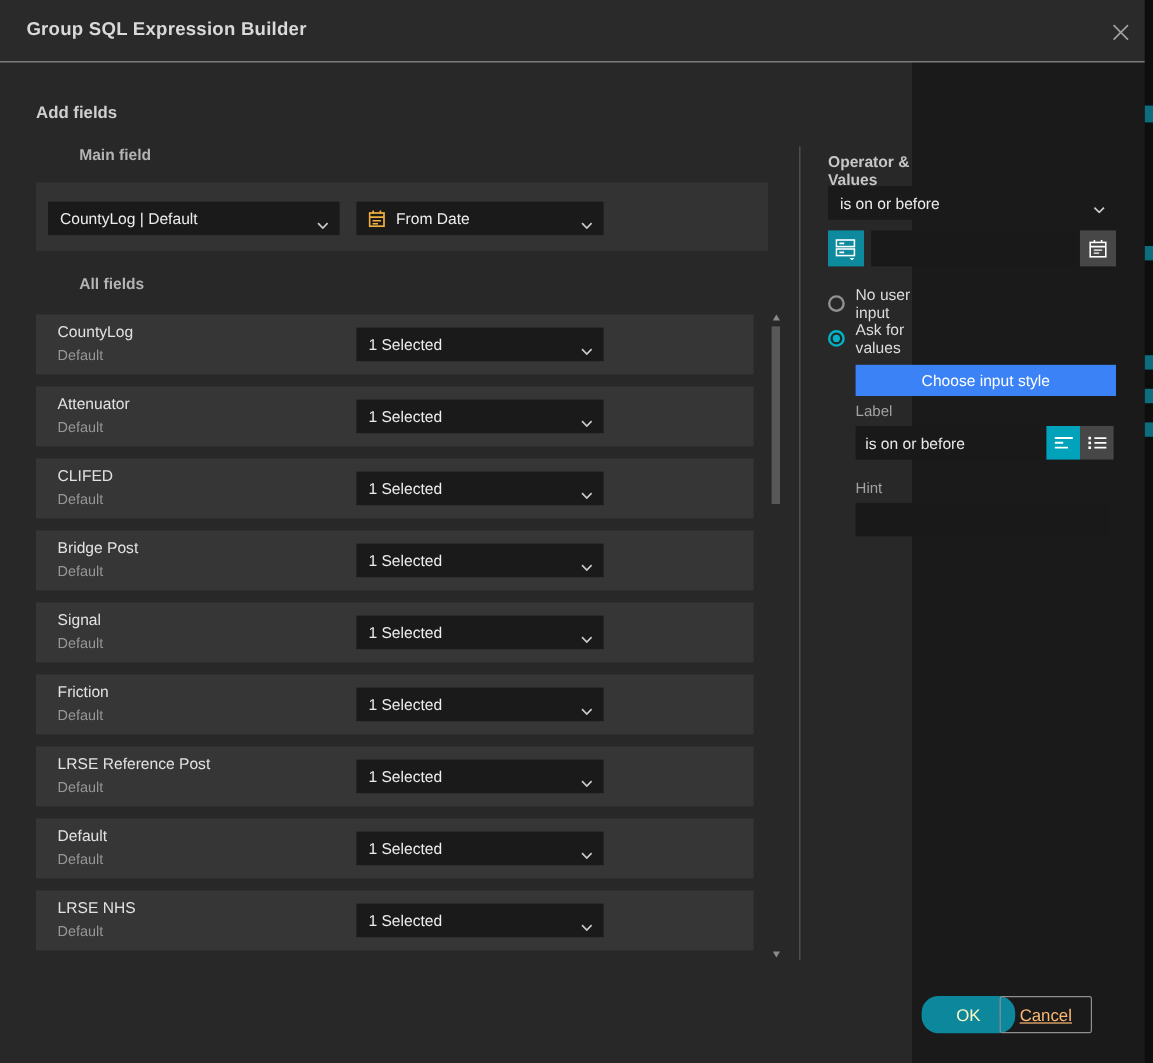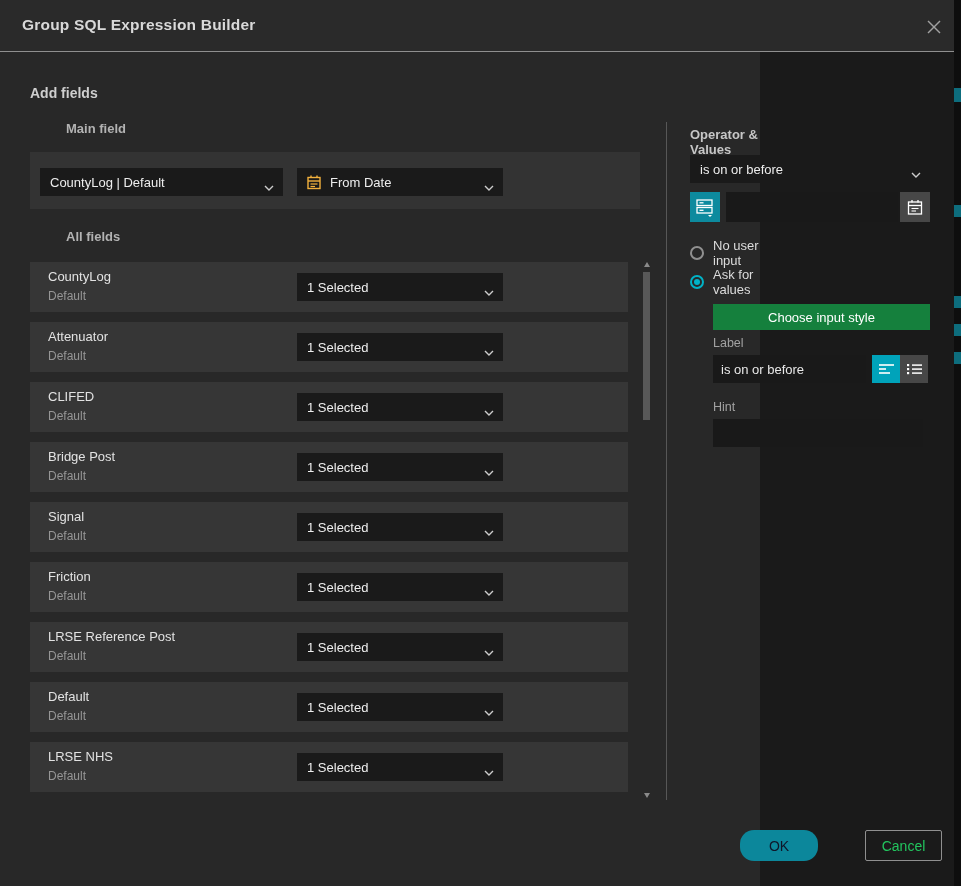--- a/index.html
+++ b/index.html
@@ -82,21 +82,21 @@
   .radio-circle {
     width: 14px; height: 14px; border-radius: 50%; border: 2px solid #909090; margin-right: 9px; flex: 0 0 auto;
     display: flex; align-items: center; justify-content: center; background: transparent;
   }
   .radio-circle.checked { border-color: #00b3c7; }
   .radio-circle.checked::after { content: ""; width: 6px; height: 6px; border-radius: 50%; background: #00b3c7; }
   .radio-label { font-size: 13px; color: #dcdcdc; }
 
   .choose-btn {
     position: absolute; left: 713px; top: 304px; width: 217px; height: 26px;
-    background: #15803d; border: none; color: #ffffff; font-size: 13px; cursor: pointer;
+    background: #3b82f6; border: none; color: #ffffff; font-size: 13px; cursor: pointer;
     font-family: "Liberation Sans", sans-serif; display: flex; align-items: center; justify-content: center;
   }
 
   .small-label { position: absolute; left: 713px; font-size: 12.5px; color: #a2a2a2; }
 
   .label-input {
     position: absolute; left: 713px; top: 355px; width: 153px; height: 28px;
     background: #191919; border: none; color: #e8e8e8; font-size: 13px; padding: 0 8px;
     font-family: "Liberation Sans", sans-serif;
   }
@@ -104,28 +104,28 @@
   .label-style-list   { left: 900px; top: 355px; width: 28px; height: 28px; background: #474747; }
 
   .hint-input {
     position: absolute; left: 713px; top: 419px; width: 210px; height: 28px;
     background: #191919; border: none; color: #e8e8e8; font-size: 13px; padding: 0 8px;
     font-family: "Liberation Sans", sans-serif;
   }
 
   
   .ok-btn {
-    position: absolute; left: 740px; top: 830px; width: 78px; height: 31px;
-    background: #0c879b; border: none; border-radius: 14px; color: #0f172a; font-size: 14px;
+    position: absolute; left: 768px; top: 830px; width: 78px; height: 31px;
+    background: #0c879b; border: none; border-radius: 14px; color: #fef9c3; font-size: 14px;
     cursor: pointer; font-family: "Liberation Sans", sans-serif;
   }
   .cancel-btn {
-    position: absolute; left: 865px; top: 830px; width: 77px; height: 31px;
-    background: transparent; border: 1px solid #8f8f8f; border-radius: 2px; color: #22c55e; font-size: 14px;
-    cursor: pointer; font-family: "Liberation Sans", sans-serif;
+    position: absolute; left: 833px; top: 830px; width: 77px; height: 31px;
+    background: transparent; border: 1px solid #8f8f8f; border-radius: 2px; color: #fdba74; font-size: 14px;
+    cursor: pointer; font-family: "Liberation Sans", sans-serif; text-decoration: underline;
   }
 </style>
 </head>
 <body>
 
 <div class="modal">
 
   <div class="header">
     <div class="title">Group SQL Expression Builder</div>
     <div class="close-btn">

